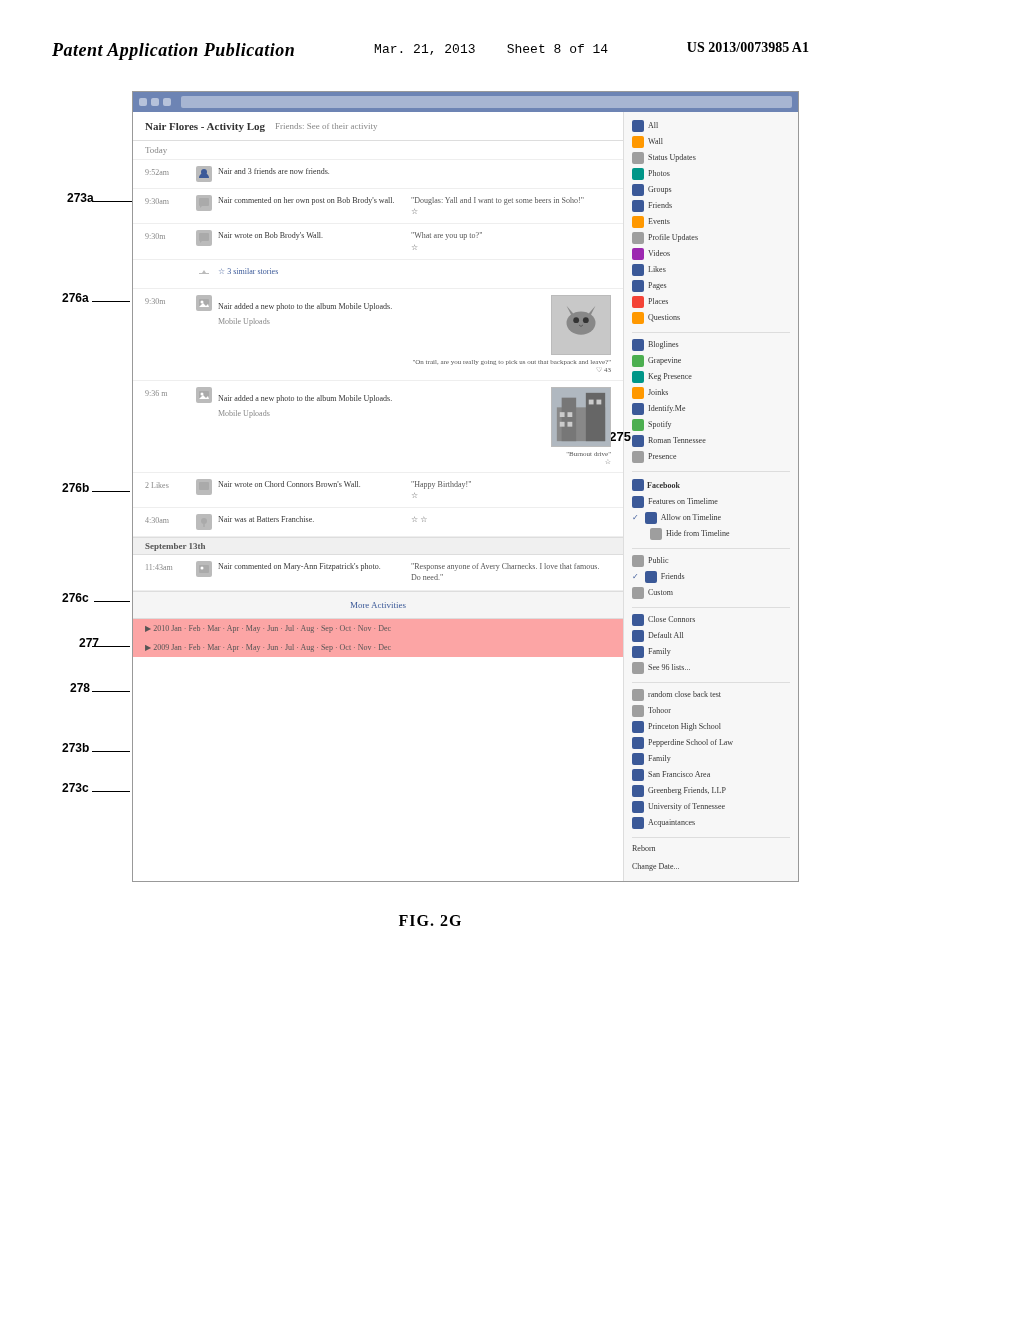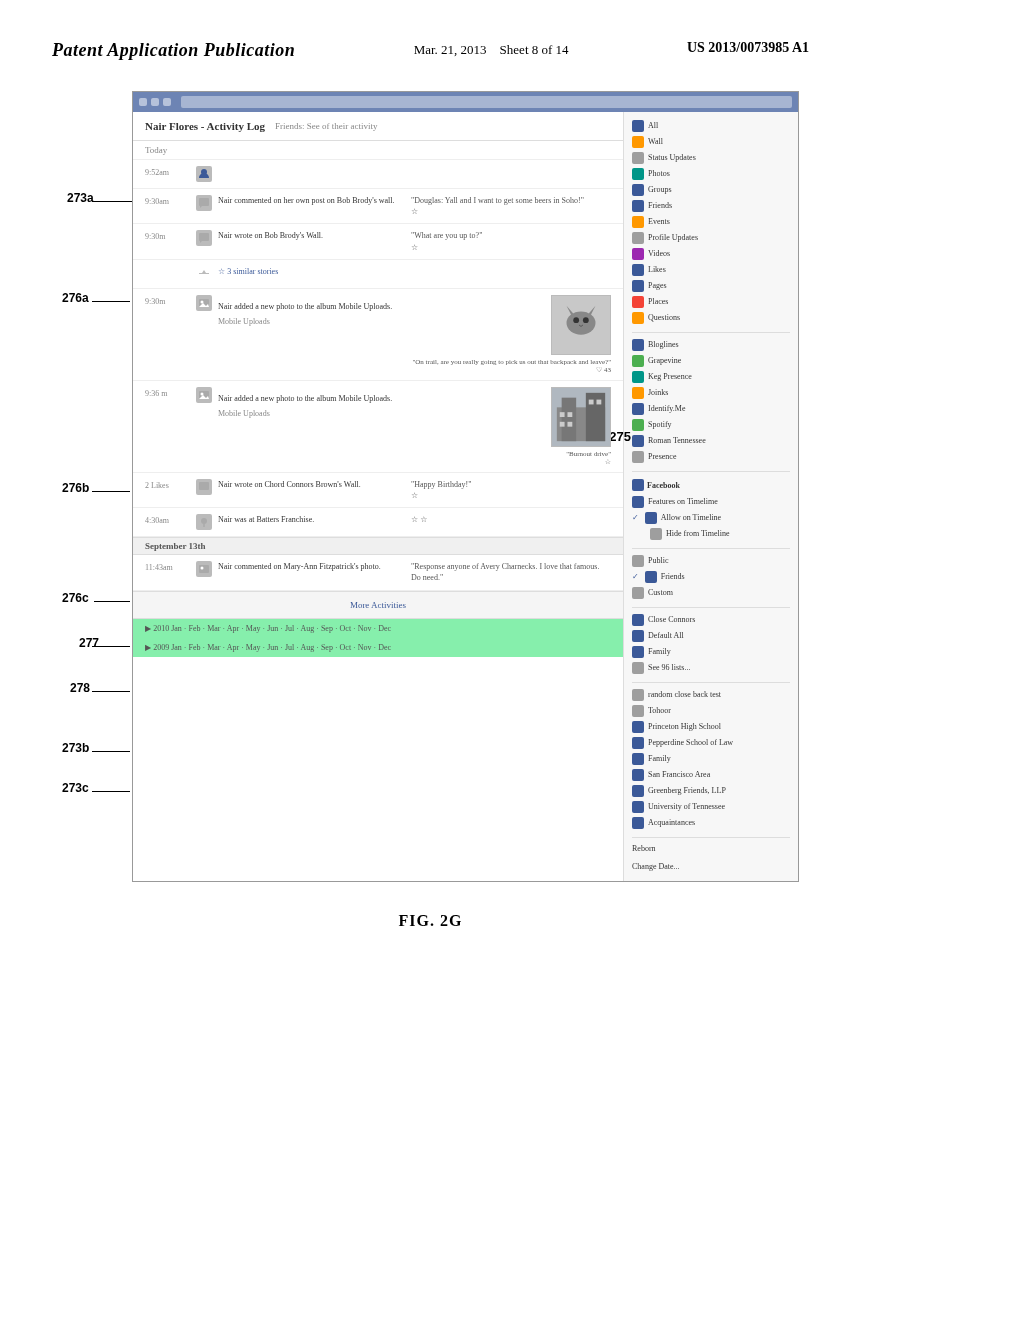--- a/index.html
+++ b/index.html
@@ -31,20 +31,21 @@
     .header-left {
       font-size: 18px;
       font-weight: bold;
       font-style: italic;
       letter-spacing: 0.5px;
     }
     .header-center {
       font-size: 13px;
       text-align: right;
       line-height: 1.5;
+      font-family: Liberation Mono, monospace;
     }
     .header-right {
       font-size: 14px;
       font-weight: bold;
       text-align: right;
     }
 
     
     .activity-header {
       background: #fff;
@@ -163,21 +164,21 @@
       padding: 8px;
       font-size: 9px;
       color: #3b5998;
       border-top: 1px solid #ddd;
       border-bottom: 1px solid #ddd;
       cursor: pointer;
     }
 
     
     .bottom-years {
-      background: #86efac;
+      background: #fca5a5;
       padding: 5px 12px;
       font-size: 8px;
       color: #555;
       display: flex;
       gap: 3px;
     }
 
     
     .content-layout {
       display: flex;
@@ -344,20 +345,21 @@
             <div class="activity-list">
 
               <div class="activity-item">
                 <span class="activity-date">9:52am</span>
                 <div class="activity-icon">
                   <svg width="12" height="12" viewBox="0 0 12 12">
                       <circle cx="6" cy="4" r="3" fill="#3b5998"></circle>
                       <path d="M1 10c0-2.8 2.2-5 5-5s5 2.2 5 5" fill="#3b5998"></path>
                     </svg>
                 </div>
+                <span class="activity-text">Nair and 3 friends are now friends.</span>
               </div>
 
               <div class="activity-item">
                 <span class="activity-date">9:30am</span>
                 <div class="activity-icon">
                   <svg width="12" height="12" viewBox="0 0 12 12">
                       <rect x="1" y="1" width="10" height="8" rx="1" fill="#aaa"></rect>
                       <polygon points="2,9 2,11 4,9" fill="#aaa"></polygon>
                     </svg>
                 </div>

